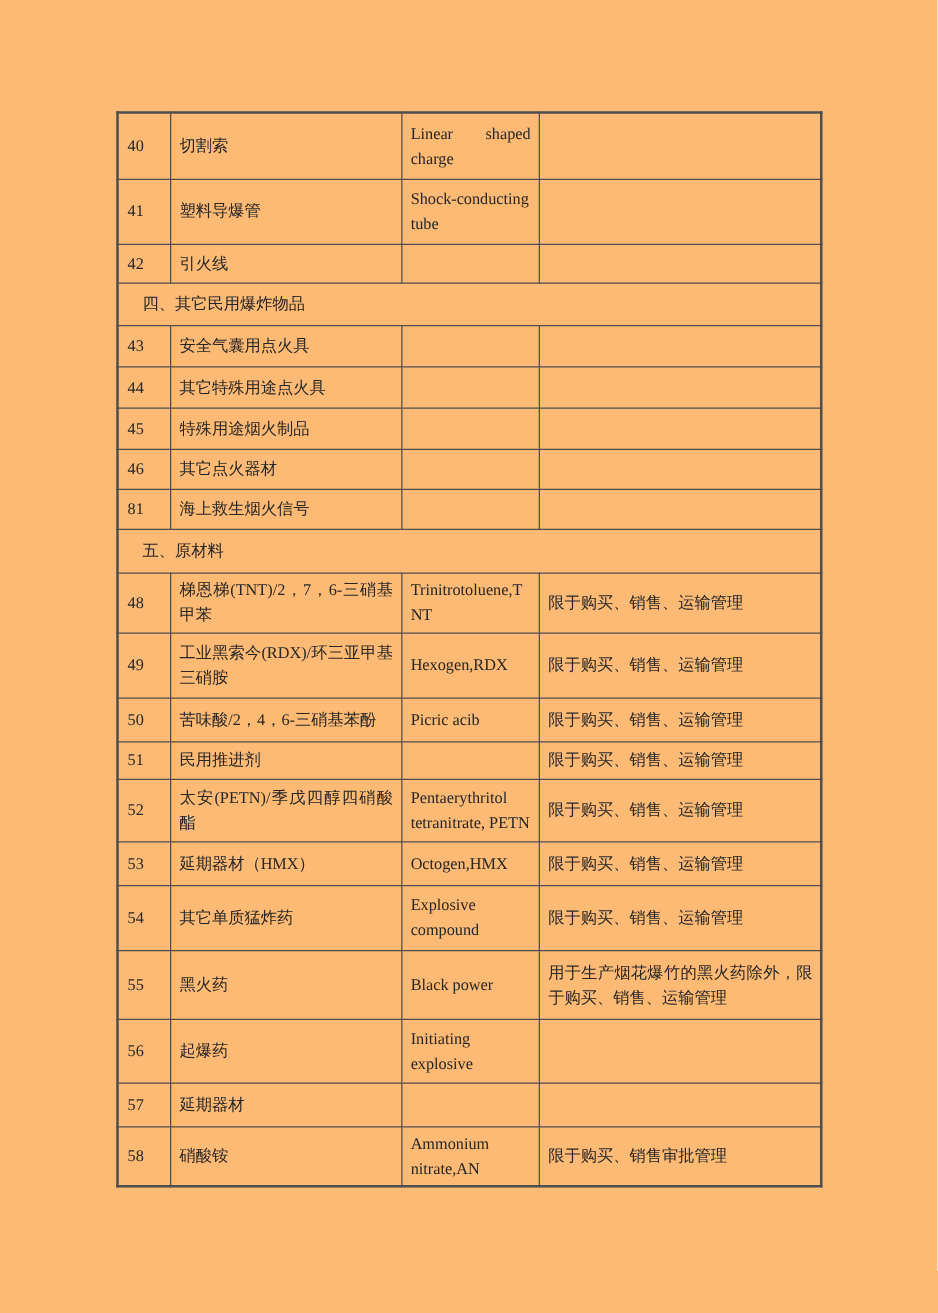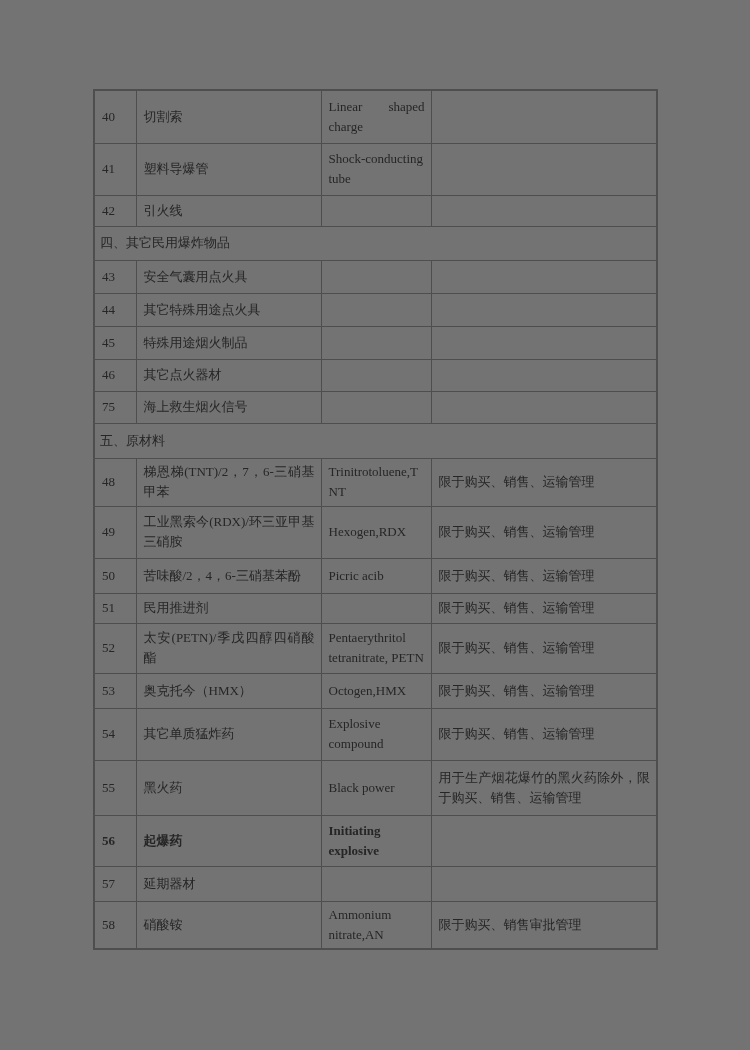--- a/index.html
+++ b/index.html
@@ -4,21 +4,21 @@
 <style>
   html, body {
     margin: 0;
     padding: 0;
     background: #ffffff;
   }
   .page {
     position: relative;
     width: 750px;
     height: 1050px;
-    background: #737373;
+    background: #fdba74;
     font-family: "Liberation Serif", "DejaVu Serif", serif;
     color: #262626;
     overflow: hidden;
   }
   table.items-table {
     position: absolute;
     left: 93px;
     top: 89px;
     width: 563px;
     border-collapse: collapse;
@@ -31,25 +31,25 @@
     padding: 3px 6px 3px 7px;
     vertical-align: middle;
     line-height: 20px;
     overflow: hidden;
   }
   td.no { padding-left: 8px; }
   td.cn { padding-left: 10px; text-align: justify; }
   td.en { text-align: justify; }
   td.en.break { word-break: break-all; }
   td.rm { text-align: justify; }
-  tr.section td { padding-left: 5px; }
+  tr.section td { padding-left: 19px; }
   
   .r53 { height: 53px; }
   .r52 { height: 52px; }
-  .r51 { height: 51px; font-weight: bold; }
+  .r51 { height: 51px; }
   .r50 { height: 50px; }
   .r49 { height: 35px; }
   .r48 { height: 48px; margin-top: 16px; }
   .r55 { height: 55px; margin-top: 42px; }
   .r35 { height: 35px; }
   .r34 { height: 34px; }
   .r33 { height: 33px; }
   .r32 { height: 32px; }
   .r31 { height: 31px; }
   .r30 { height: 30px; }
@@ -105,21 +105,21 @@
         <td class="en"></td>
         <td class="rm"></td>
       </tr>
       <tr class="r32">
         <td class="no">46</td>
         <td class="cn">其它点火器材</td>
         <td class="en"></td>
         <td class="rm"></td>
       </tr>
       <tr class="r32">
-        <td class="no">75</td>
+        <td class="no">81</td>
         <td class="cn">海上救生烟火信号</td>
         <td class="en"></td>
         <td class="rm"></td>
       </tr>
       <tr class="r35 section">
         <td colspan="4">五、原材料</td>
       </tr>
       <tr class="r48">
         <td class="no">48</td>
         <td class="cn">梯恩梯(TNT)/2，7，6-三硝基甲苯</td>
@@ -145,21 +145,21 @@
         <td class="rm">限于购买、销售、运输管理</td>
       </tr>
       <tr class="r50">
         <td class="no">52</td>
         <td class="cn">太安(PETN)/季戊四醇四硝酸酯</td>
         <td class="en">Pentaerythritol tetranitrate, PETN</td>
         <td class="rm">限于购买、销售、运输管理</td>
       </tr>
       <tr class="r35">
         <td class="no">53</td>
-        <td class="cn">奥克托今（HMX）</td>
+        <td class="cn">延期器材（HMX）</td>
         <td class="en">Octogen,HMX</td>
         <td class="rm">限于购买、销售、运输管理</td>
       </tr>
       <tr class="r52">
         <td class="no">54</td>
         <td class="cn">其它单质猛炸药</td>
         <td class="en">Explosive compound</td>
         <td class="rm">限于购买、销售、运输管理</td>
       </tr>
       <tr class="r55">

